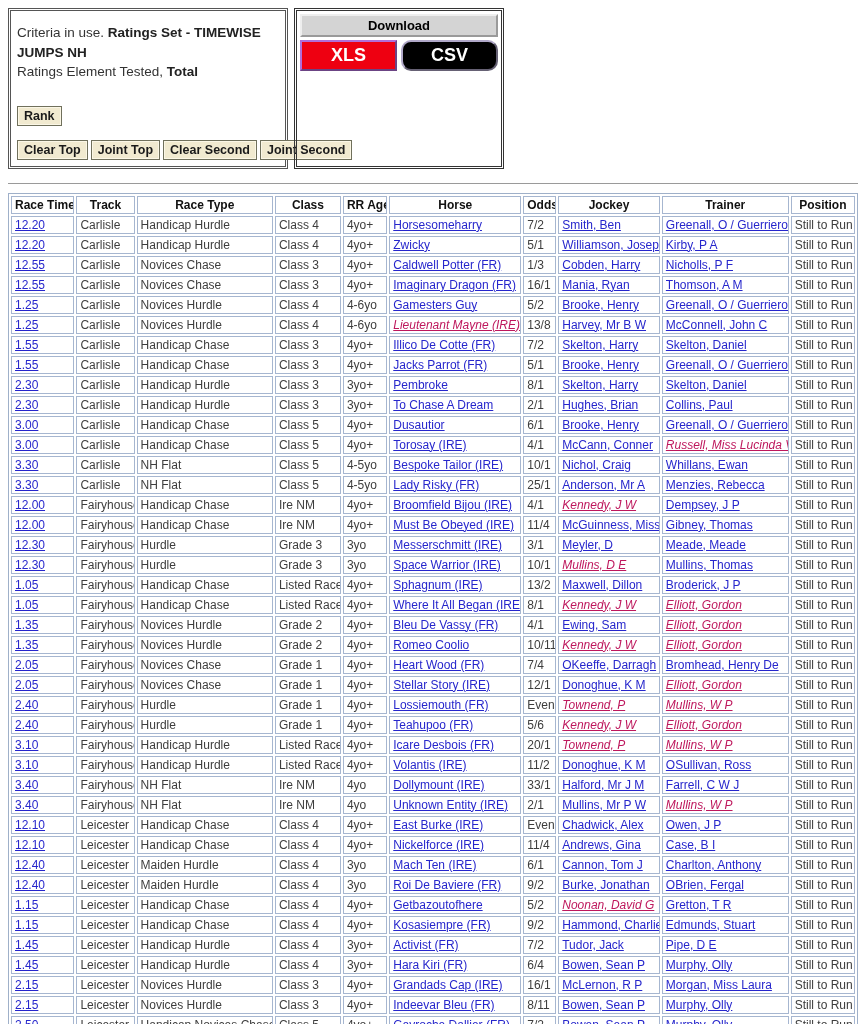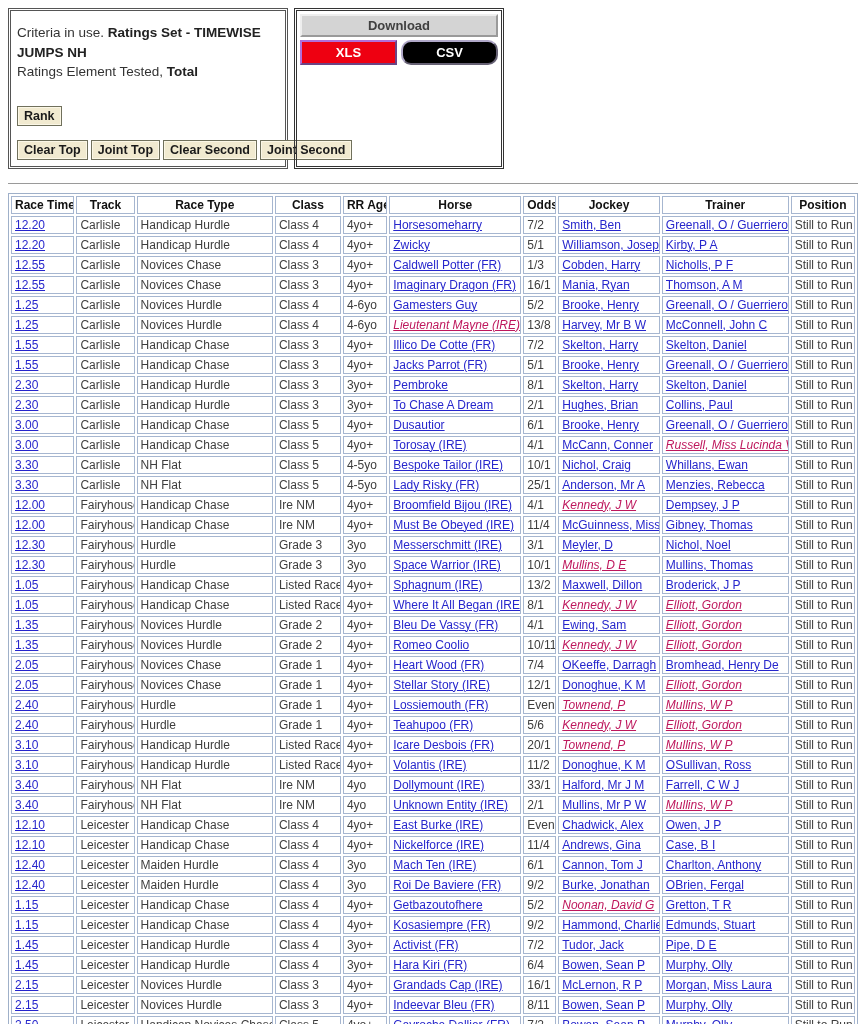--- a/index.html
+++ b/index.html
@@ -41,29 +41,29 @@
     min-height: 115px;
     border: 3px double #333;
     padding: 3px;
   }
   .download-header {
     background:#d4d4d4;
     border:2px outset #eee;
     text-align:center;
     font-weight:700;
     font-size:13px;
-    color:#404040;
+    color:#000000;
     padding:2px 0;
   }
   .download-btn-row { display:flex; gap:4px; margin-top:3px; }
   .dl-btn {
     flex:1;
     text-align:center;
     font-weight:700;
-    font-size:13px;
+    font-size:18px;
     color:#fff;
     padding:3px 0;
     cursor:pointer;
   }
   .dl-xls { border:2px outset #b06fd8; }
   .dl-csv { border:2px outset #b0a8c8; }
   
   hr.sep { border:none; border-top:1px solid #9a9a9a; margin:14px 0 9px 0; width:100%; }
   
   table.results {
@@ -347,21 +347,21 @@
       </tr>
       <tr>
         <td><a href="#">12.30</a></td>
         <td>Fairyhouse</td>
         <td>Hurdle</td>
         <td>Grade 3</td>
         <td>3yo</td>
         <td><a href="#">Messerschmitt (IRE)</a></td>
         <td>3/1</td>
         <td><a href="#">Meyler, D</a></td>
-        <td><a href="#">Nichol, Noel</a></td>
+        <td><a href="#">Meade, Meade</a></td>
         <td>Still to Run</td>
       </tr>
       <tr>
         <td><a href="#">12.30</a></td>
         <td>Fairyhouse</td>
         <td>Hurdle</td>
         <td>Grade 3</td>
         <td>3yo</td>
         <td><a href="#">Space Warrior (IRE)</a></td>
         <td>10/1</td>

